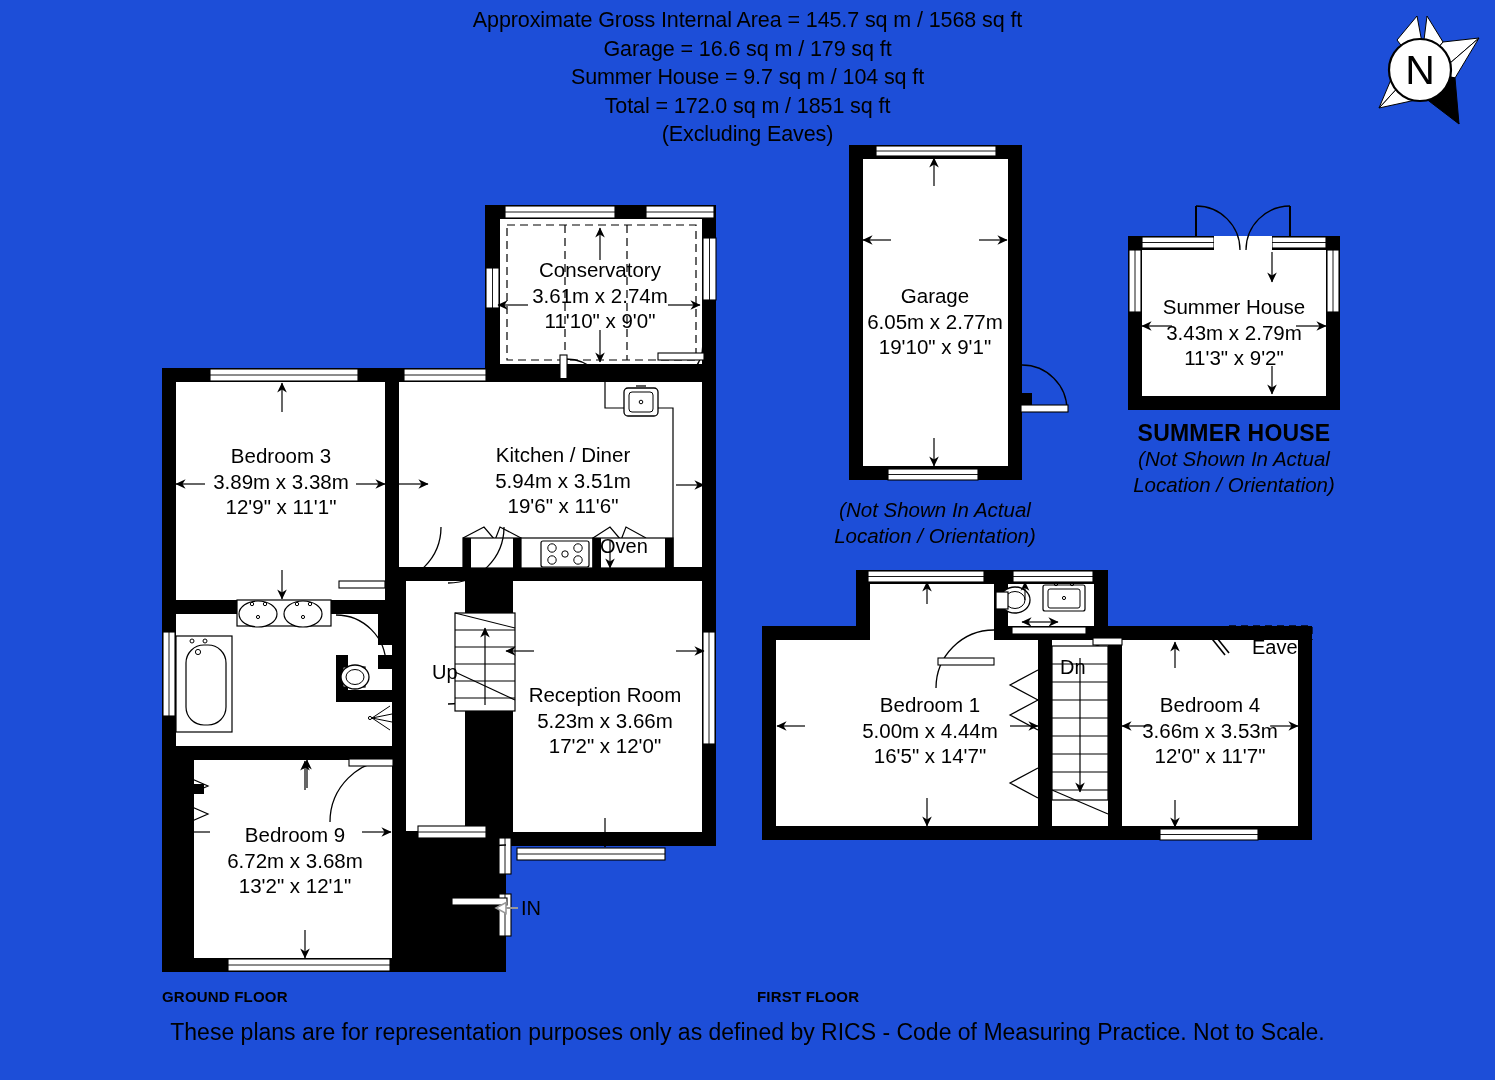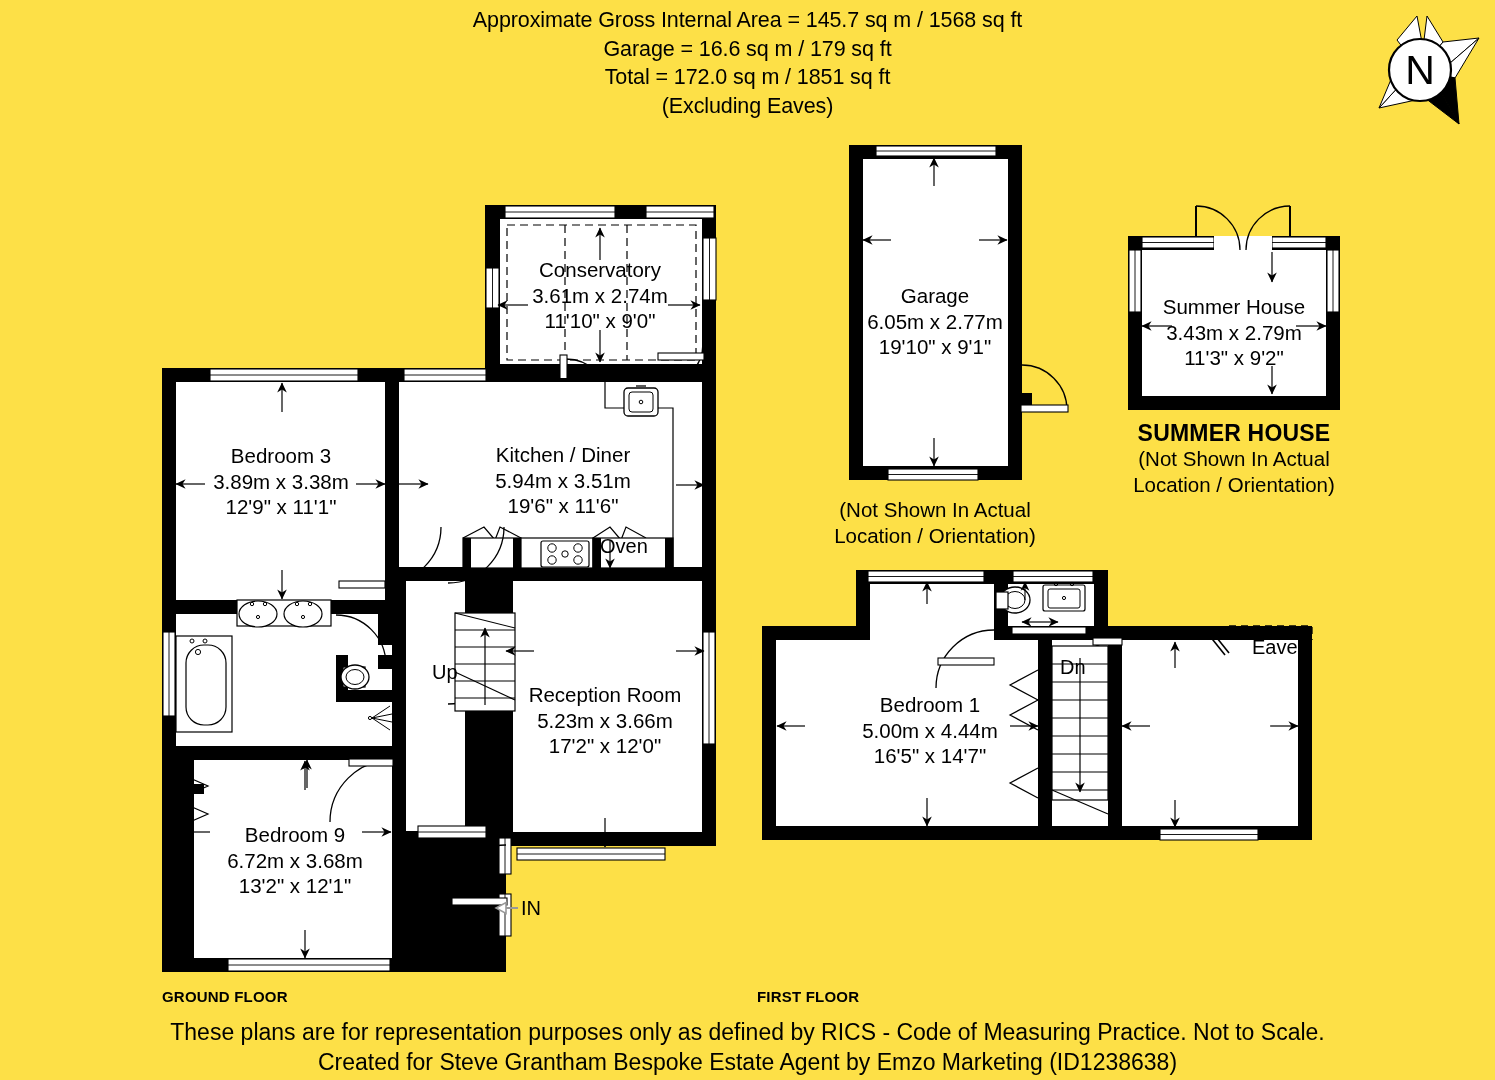--- a/index.html
+++ b/index.html
@@ -8,21 +8,21 @@
     background: #ffffff;
   }
   body {
     font-family: "Liberation Sans", sans-serif;
     color: #000000;
   }
   #page {
     position: relative;
     width: 1495px;
     height: 1080px;
-    background: #fde047;
+    background: #1d4ed8;
     overflow: hidden;
   }
   .abs { position: absolute; }
 
   
   #header-block {
     left: 0;
     top: 6px;
     width: 1495px;
     text-align: center;
@@ -49,20 +49,21 @@
   .small-label {
     font-size: 20px;
     line-height: 24px;
     white-space: nowrap;
   }
   .note-label {
     text-align: center;
     font-size: 20.5px;
     line-height: 25.5px;
     white-space: nowrap;
+    font-style: italic;
   }
   .floor-title {
     font-size: 15px;
     font-weight: bold;
     white-space: nowrap;
     letter-spacing: 0.2px;
     text-align: center;
   }
   .sh-title {
     text-align: center;
@@ -81,20 +82,21 @@
   }
 </style>
 </head>
 <body>
 
 <div id="page">
 
   <div id="header-block" class="abs">
     <div>Approximate Gross Internal Area = 145.7 sq m / 1568 sq ft</div>
     <div>Garage = 16.6 sq m / 179 sq ft</div>
+    <div>Summer House = 9.7 sq m / 104 sq ft</div>
     <div>Total = 172.0 sq m / 1851 sq ft</div>
     <div>(Excluding Eaves)</div>
   </div>
 
   <svg id="compass" class="abs" viewBox="0 0 130 125">
 
     <polygon points="65,62 42,32 62,8 68,40" fill="#ffffff" stroke="#000000" stroke-width="1"></polygon>
     <polygon points="65,62 68,40 72,8 88,34" fill="#ffffff" stroke="#000000" stroke-width="1"></polygon>
     <polygon points="65,62 88,34 124,30 94,56" fill="#ffffff" stroke="#000000" stroke-width="1"></polygon>
     <polygon points="65,62 94,56 124,30 100,70" fill="#ffffff" stroke="#000000" stroke-width="1"></polygon>
@@ -495,24 +497,28 @@
     <div>(Not Shown In Actual</div>
     <div>Location / Orientation)</div>
   </div>
 
   <div class="abs room-label" style="left:820px; top:692px; width:220px;">
     <div class="nm">Bedroom 1</div>
     <div>5.00m x 4.44m</div>
     <div>16'5" x 14'7"</div>
   </div>
 
+  <div class="abs room-label" style="left:1100px; top:692px; width:220px;">
+    <div class="nm">Bedroom 4</div>
+    <div>3.66m x 3.53m</div>
+    <div>12'0" x 11'7"</div>
+  </div>
 
   <div class="abs small-label" style="left:1060px; top:655px;">Dn</div>
 
   <div class="abs small-label" style="left:1252px; top:635px;">Eaves</div>
 
   <div class="abs floor-title" style="left:162px; top:988px;">GROUND FLOOR</div>
   <div class="abs floor-title" style="left:757px; top:988px;">FIRST FLOOR</div>
 
   <div class="abs footer-line" style="top:1019px;">These plans are for representation purposes only as defined by RICS - Code of Measuring Practice. Not to Scale.</div>
-  <div class="abs footer-line" style="top:1049px;">Created for Steve Grantham Bespoke Estate Agent by Emzo Marketing (ID1238638)</div>
 
 </div>
 
 </body></html>

